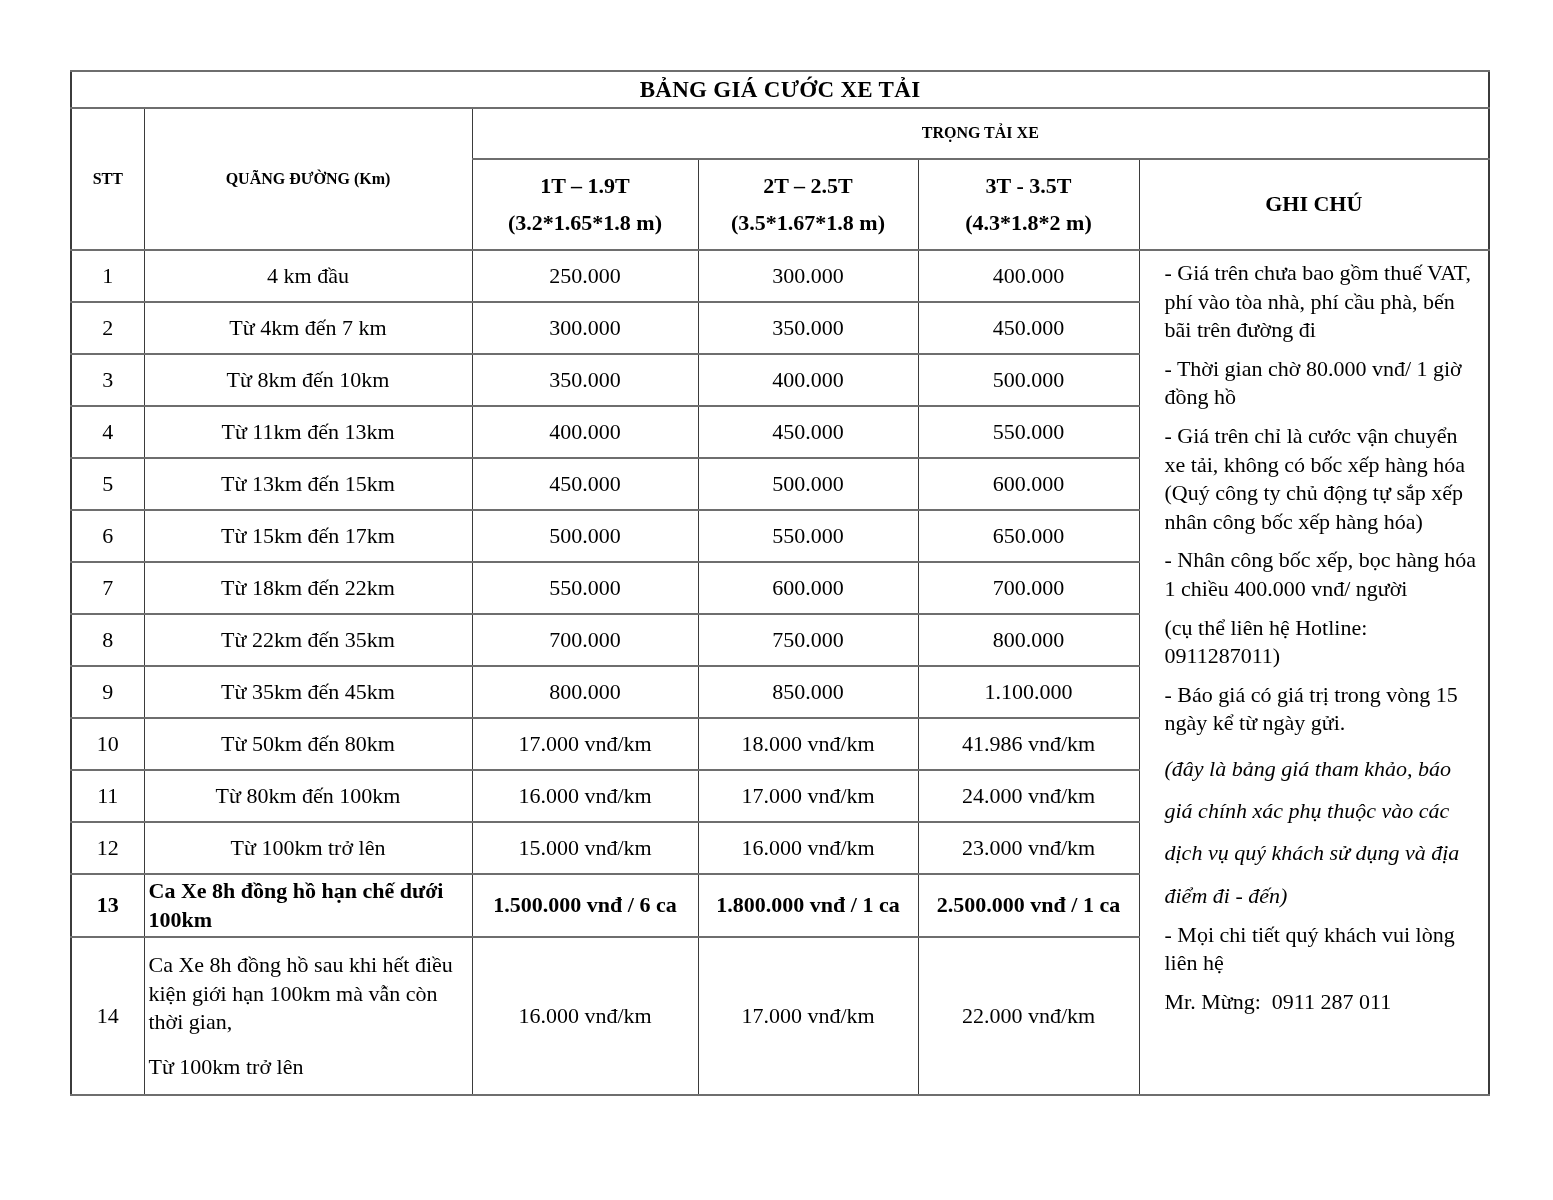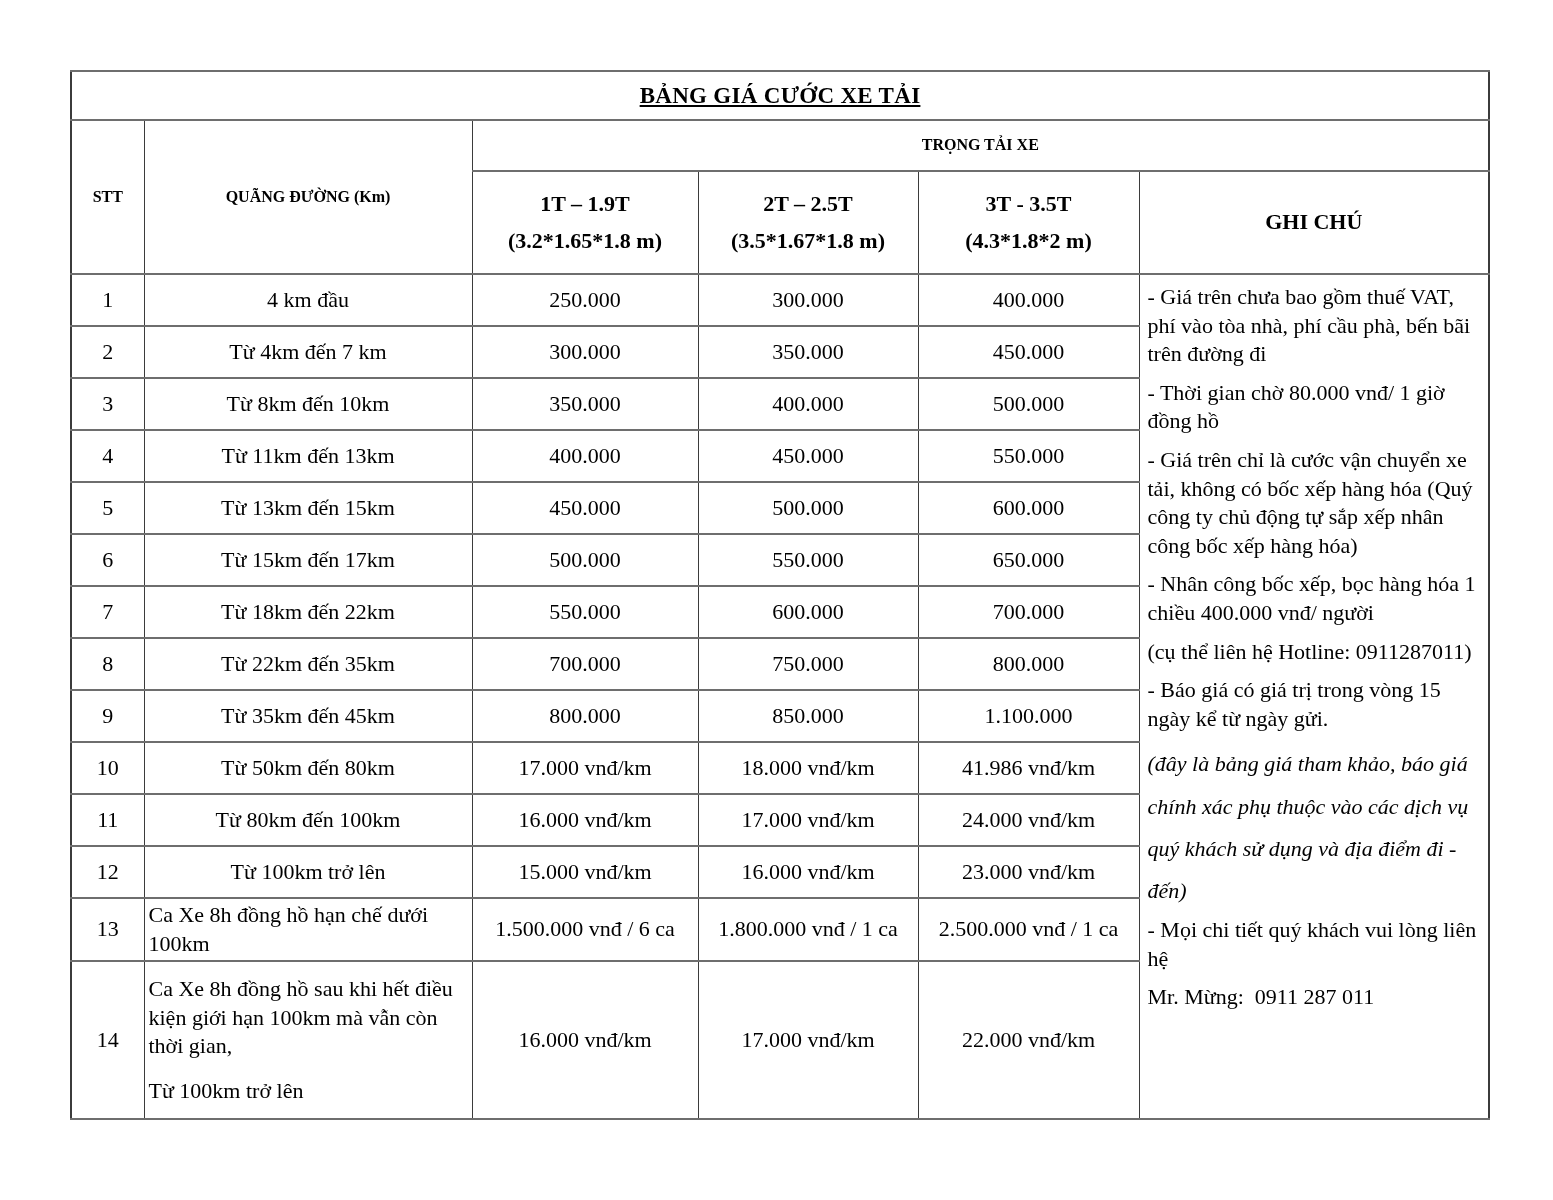--- a/index.html
+++ b/index.html
@@ -31,43 +31,43 @@
     border-right: 1px solid #3b3b3b;
     border-top: 2px solid #6e6e6e;
     border-bottom: 2px solid #6e6e6e;
     font-size: 22px;
     line-height: 1.3;
     text-align: center;
     vertical-align: middle;
     padding: 2px 4px;
     overflow: hidden;
   }
-  tr.title-row { height: 49px; text-decoration: underline; }
+  tr.title-row { height: 37px; }
   tr.title-row td {
     font-weight: bold;
     font-size: 23px;
     letter-spacing: 0.3px;
   }
   tr.group-row { height: 51px; }
   tr.group-row td { font-weight: bold; font-size: 16px; }
-  tr.sub-row { height: 103px; }
+  tr.sub-row { height: 91px; }
   tr.sub-row td { font-weight: bold; font-size: 22px; }
   .hdr-line2 { margin-top: 8px; font-weight: bold; }
   tr.data-row { height: 52px; }
-  tr.row-13 { height: 61px; }
+  tr.row-13 { height: 61px; font-weight: bold; }
   tr.row-14 { height: 158px; }
   td.tl {
     text-align: left;
     padding-right: 6px;
   }
   .para2 { margin-top: 16px; }
   td.notes-cell {
     text-align: left;
     vertical-align: top;
-    padding: 8px 10px 6px 8px;
+    padding: 8px 10px 6px 25px;
   }
   .notes-cell p {
     margin: 0 0 10px 0;
     line-height: 1.3;
     white-space: pre-wrap;
   }
   .notes-cell p.note-italic {
     font-style: italic;
     line-height: 1.92;
     margin-bottom: 4px;

